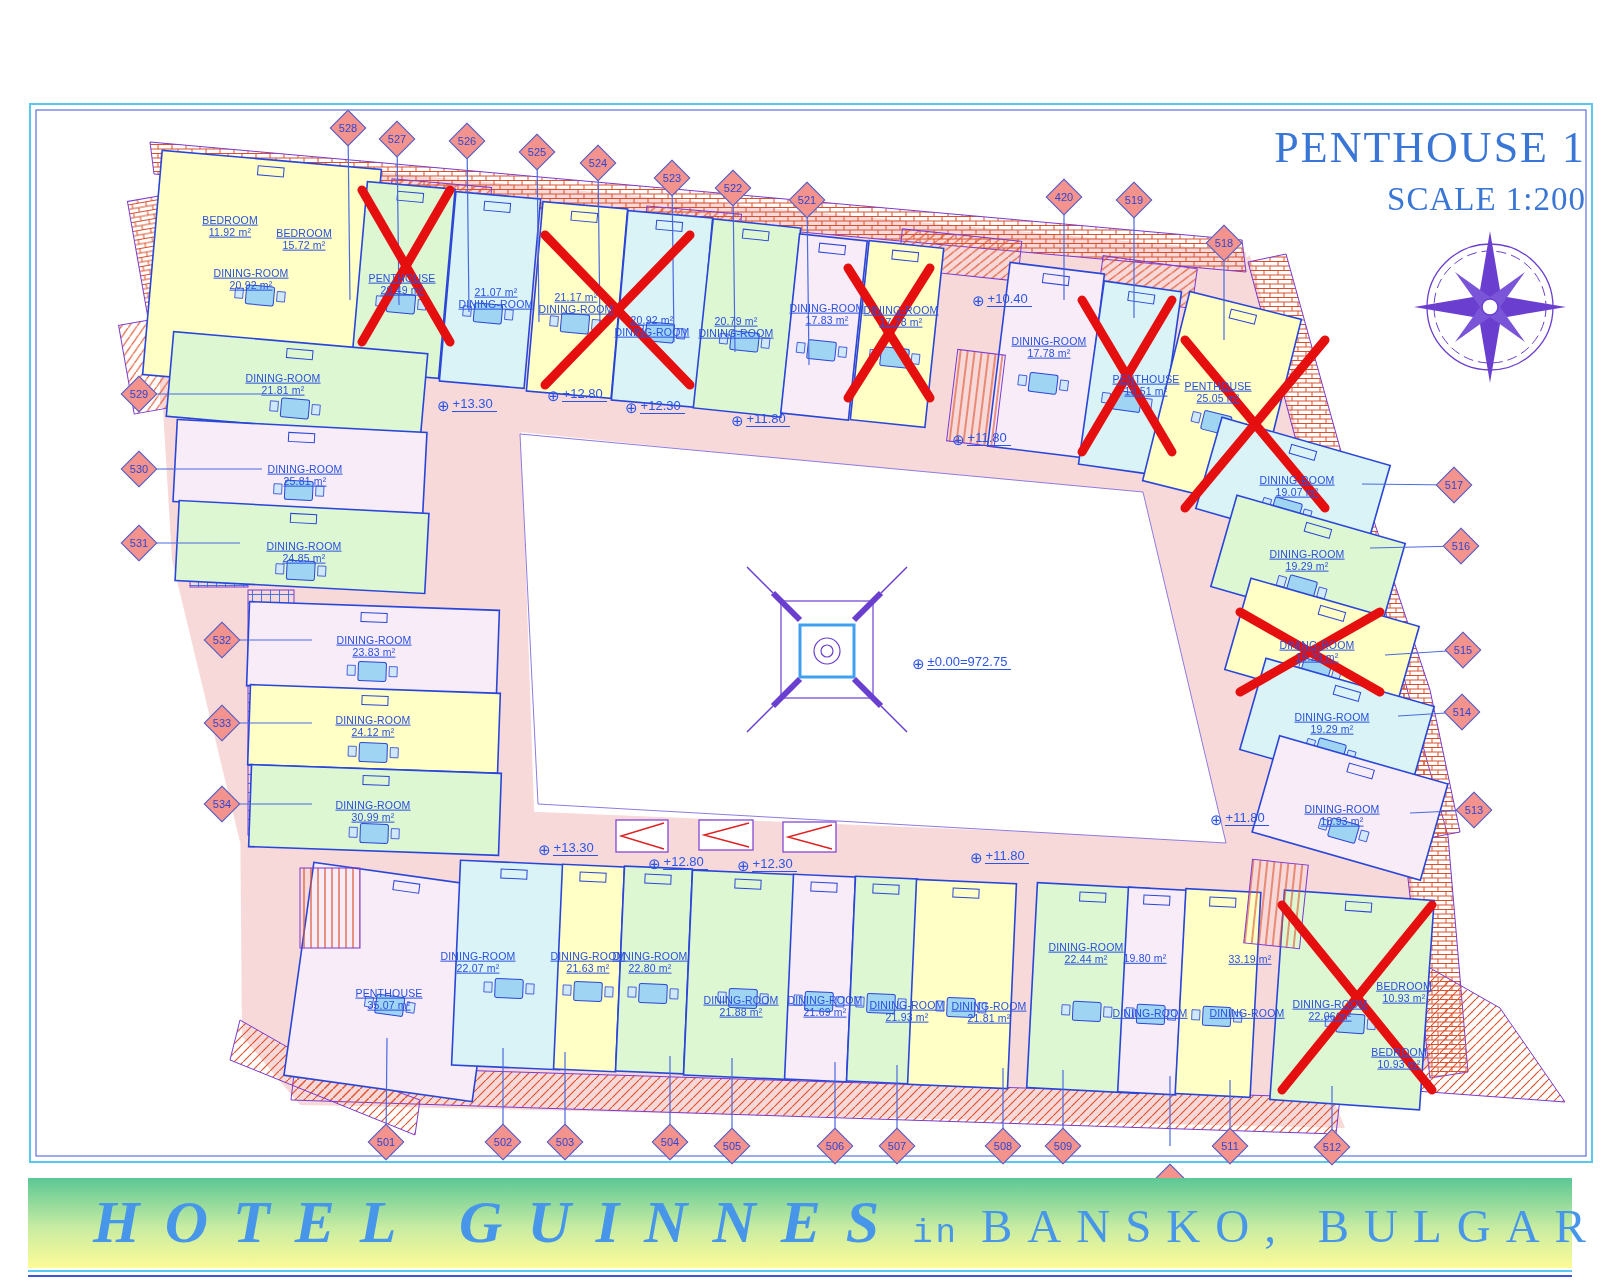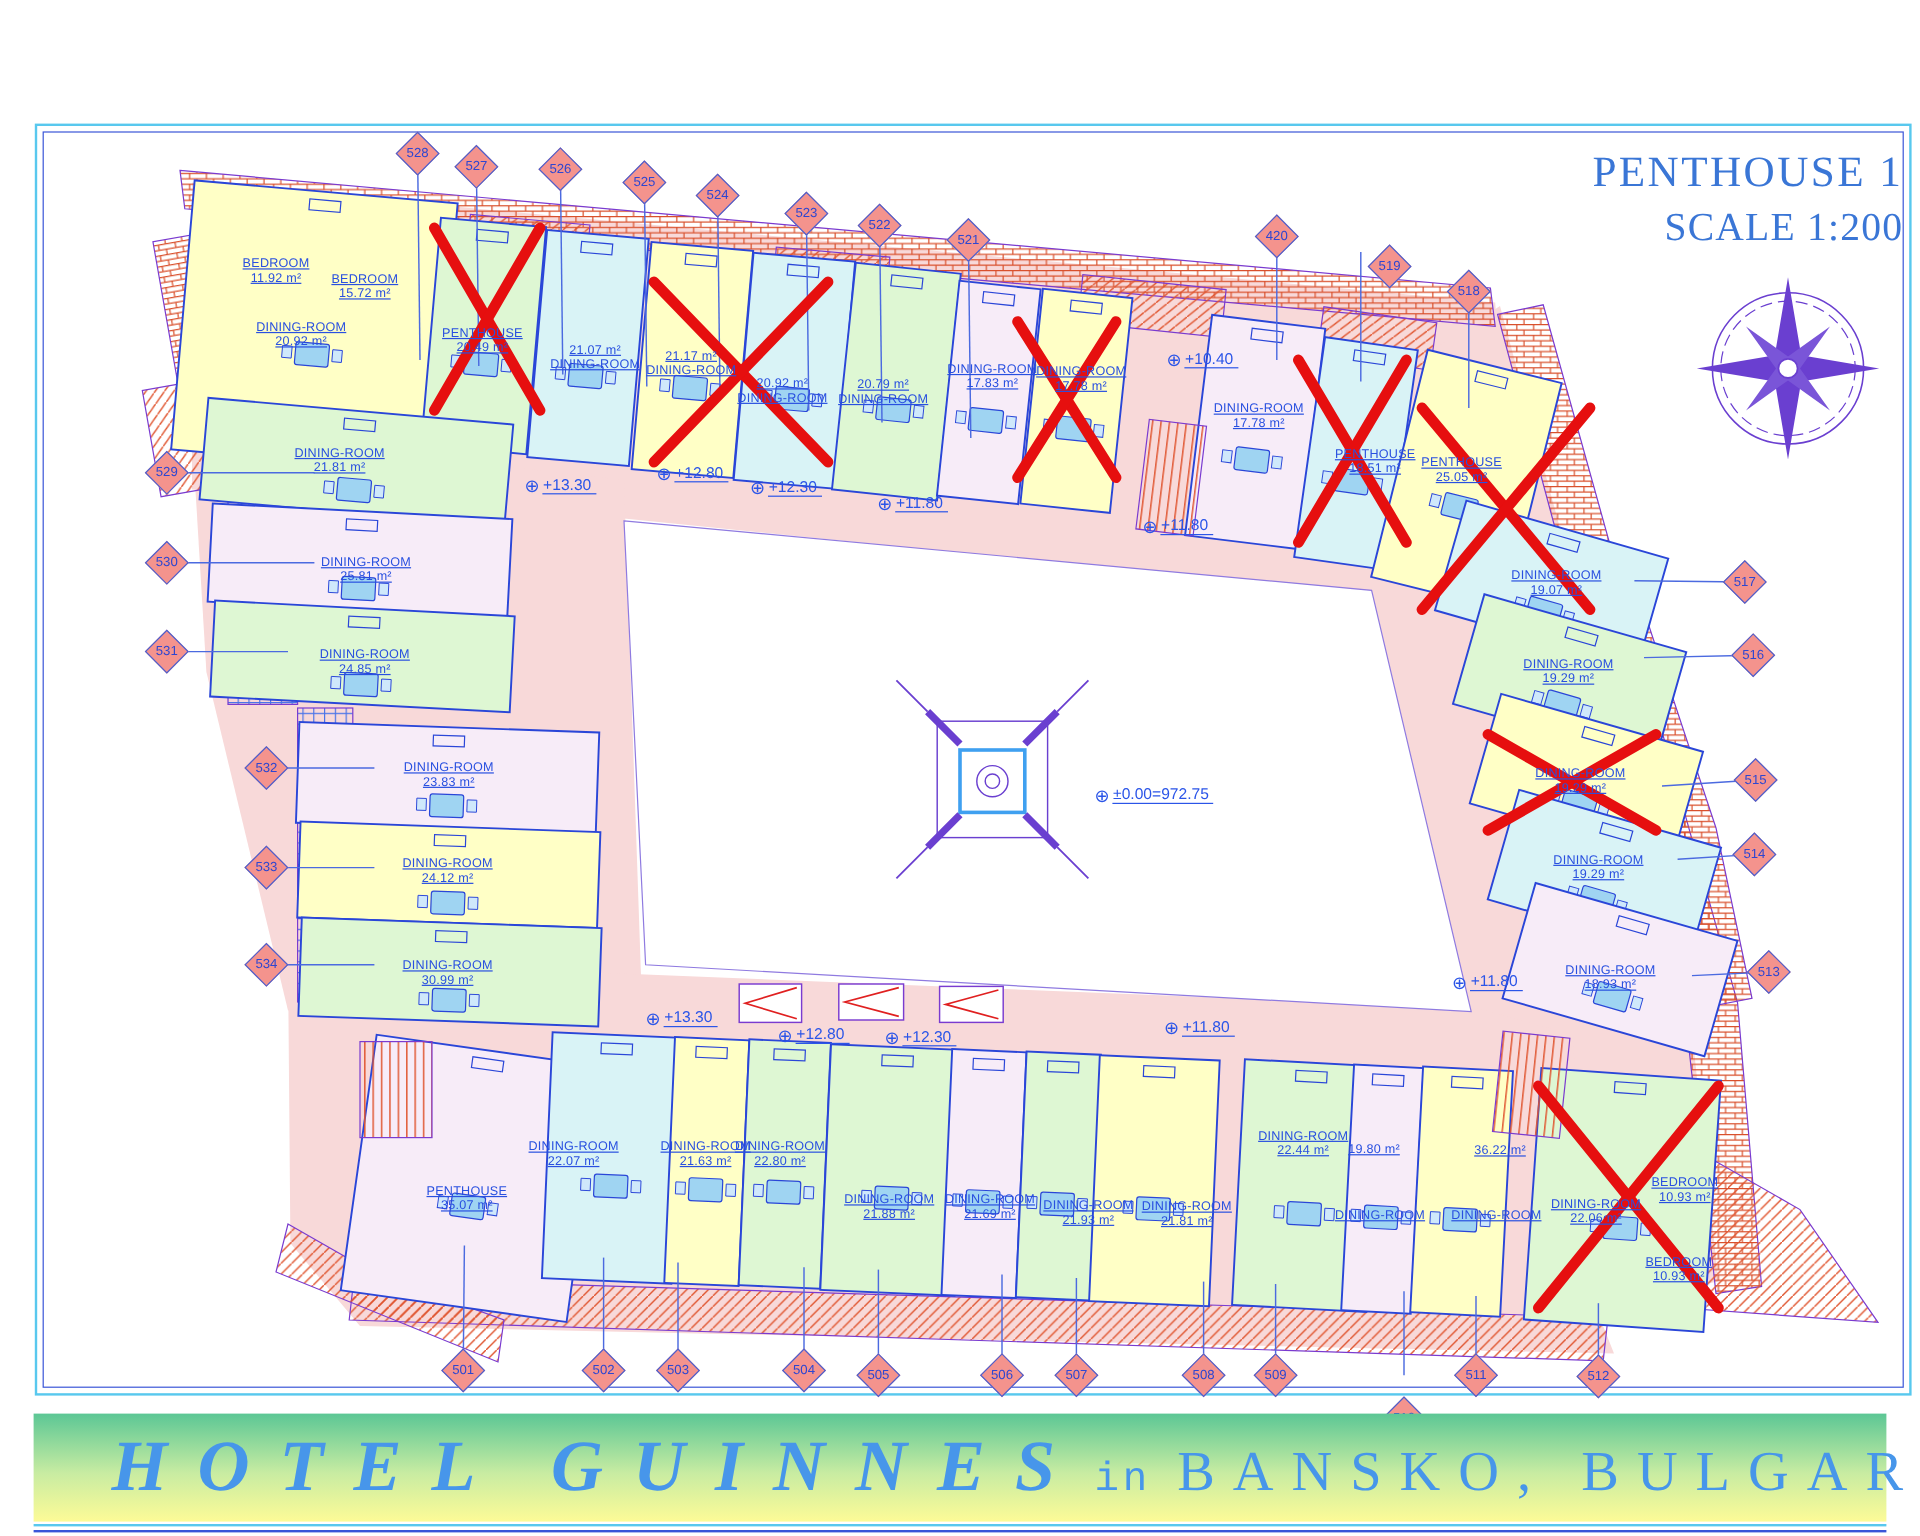--- a/index.html
+++ b/index.html
@@ -16,21 +16,21 @@
              transform:rotate(45deg);}
   .mark .mnum{position:absolute;inset:0;display:flex;align-items:center;justify-content:center;
               font-size:11px;color:#2e46d0;}
   
   .elev{position:absolute;display:flex;align-items:flex-end;color:#2b55e8;white-space:nowrap;}
   .elev .esym{font-size:15px;line-height:13px;margin-right:2px;}
   .elev .etxt{font-size:13px;border-bottom:1.5px solid #2b55e8;padding:0 4px 0 1px;}
   
   #title-block{position:absolute;top:122px;right:14px;text-align:right;color:#3a76d6;
                font-family:"Liberation Serif",serif;}
-  #title-block .t1{font-size:36px;letter-spacing:2px;}
+  #title-block .t1{font-size:44px;letter-spacing:2px;}
   #title-block .t2{font-size:33px;margin-top:8px;letter-spacing:1px;}
   
   #banner{position:absolute;left:28px;top:1178px;width:1544px;height:90px;
           background:linear-gradient(180deg,#5cc795 0%,#c8ecA2 55%,#fdfb97 100%);
           display:flex;align-items:baseline;padding-left:65px;box-sizing:border-box;
           font-family:"Liberation Serif",serif;color:#4796ea;white-space:nowrap;}
   #banner .hotel{font-size:60px;font-style:italic;font-weight:bold;letter-spacing:25px;
                  line-height:88px;}
   #banner .conj{font-size:34px;margin:0 22px 0 8px;letter-spacing:3px;font-family:Liberation Mono, monospace;}
   #banner .loc{font-size:47px;letter-spacing:15px;}
@@ -457,21 +457,21 @@
         <div class="mnum">522</div>
       </div>
       <div class="mark" style="left: 791px; top: 184px;">
         <div class="dia"></div>
         <div class="mnum">521</div>
       </div>
       <div class="mark" style="left: 1048px; top: 181px;">
         <div class="dia"></div>
         <div class="mnum">420</div>
       </div>
-      <div class="mark" style="left: 1118px; top: 206px; margin-left: 24px;">
+      <div class="mark" style="left: 1118px; top: 184px;">
         <div class="dia"></div>
         <div class="mnum">519</div>
       </div>
       <div class="mark" style="left: 1208px; top: 227px;">
         <div class="dia"></div>
         <div class="mnum">518</div>
       </div>
       <div class="mark" style="left: 1438px; top: 469px;">
         <div class="dia"></div>
         <div class="mnum">517</div>
@@ -696,21 +696,21 @@
         <div>DINING-ROOM</div>
         <div>22.44 m²</div>
       </div>
       <div class="rlab" style="left: 1145px; top: 958px;">
         <div>19.80 m²</div>
       </div>
       <div class="rlab" style="left: 1150px; top: 1013px;">
         <div>DINING-ROOM</div>
       </div>
       <div class="rlab" style="left: 1250px; top: 959px;">
-        <div>36.22 m²</div>
+        <div>33.19 m²</div>
       </div>
       <div class="rlab" style="left: 1247px; top: 1013px;">
         <div>DINING-ROOM</div>
       </div>
       <div class="rlab" style="left: 1330px; top: 1010px;">
         <div>DINING-ROOM</div>
         <div>22.06 m²</div>
       </div>
       <div class="rlab" style="left: 1404px; top: 992px;">
         <div>BEDROOM</div>

